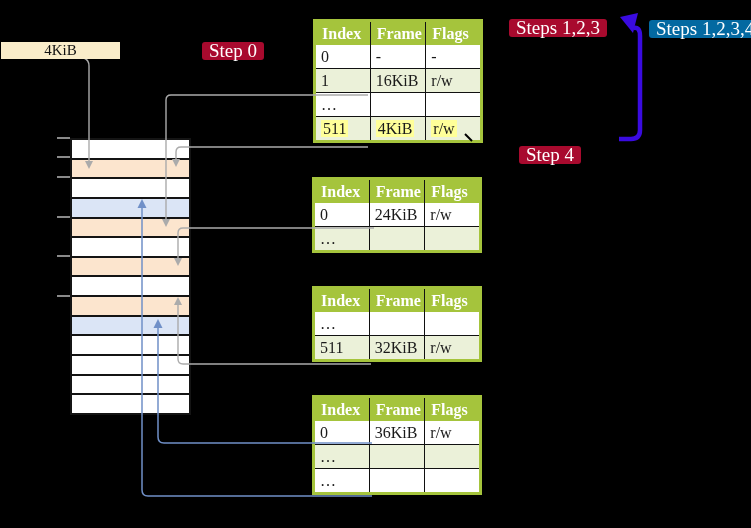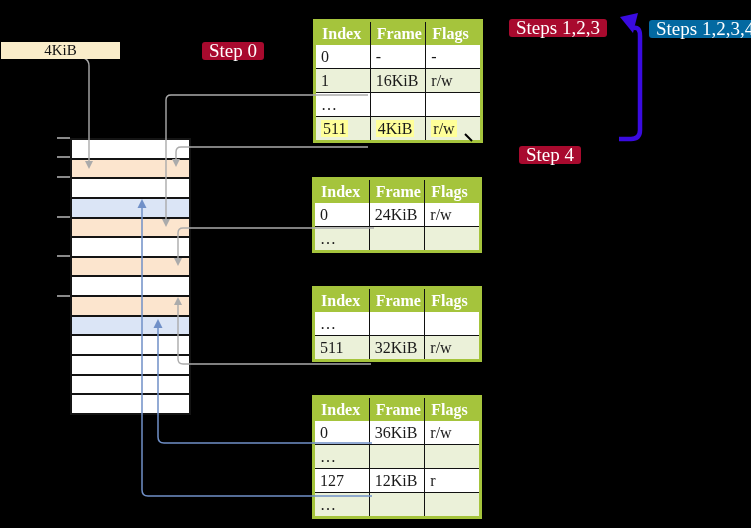--- a/index.html
+++ b/index.html
@@ -160,25 +160,20 @@
           <td>0</td>
           <td>36KiB</td>
           <td>r/w</td>
         </tr>
         <tr>
           <td>…</td>
           <td></td>
           <td></td>
         </tr>
         <tr>
-          <td>127</td>
-          <td>12KiB</td>
-          <td>r</td>
-        </tr>
-        <tr>
           <td>…</td>
           <td></td>
           <td></td>
         </tr>
       </tbody>
     </table>
 
   <svg id="overlay" width="751" height="528" viewBox="0 0 751 528">
 
     <g stroke="#ABABAB" stroke-width="1.4" fill="none">

